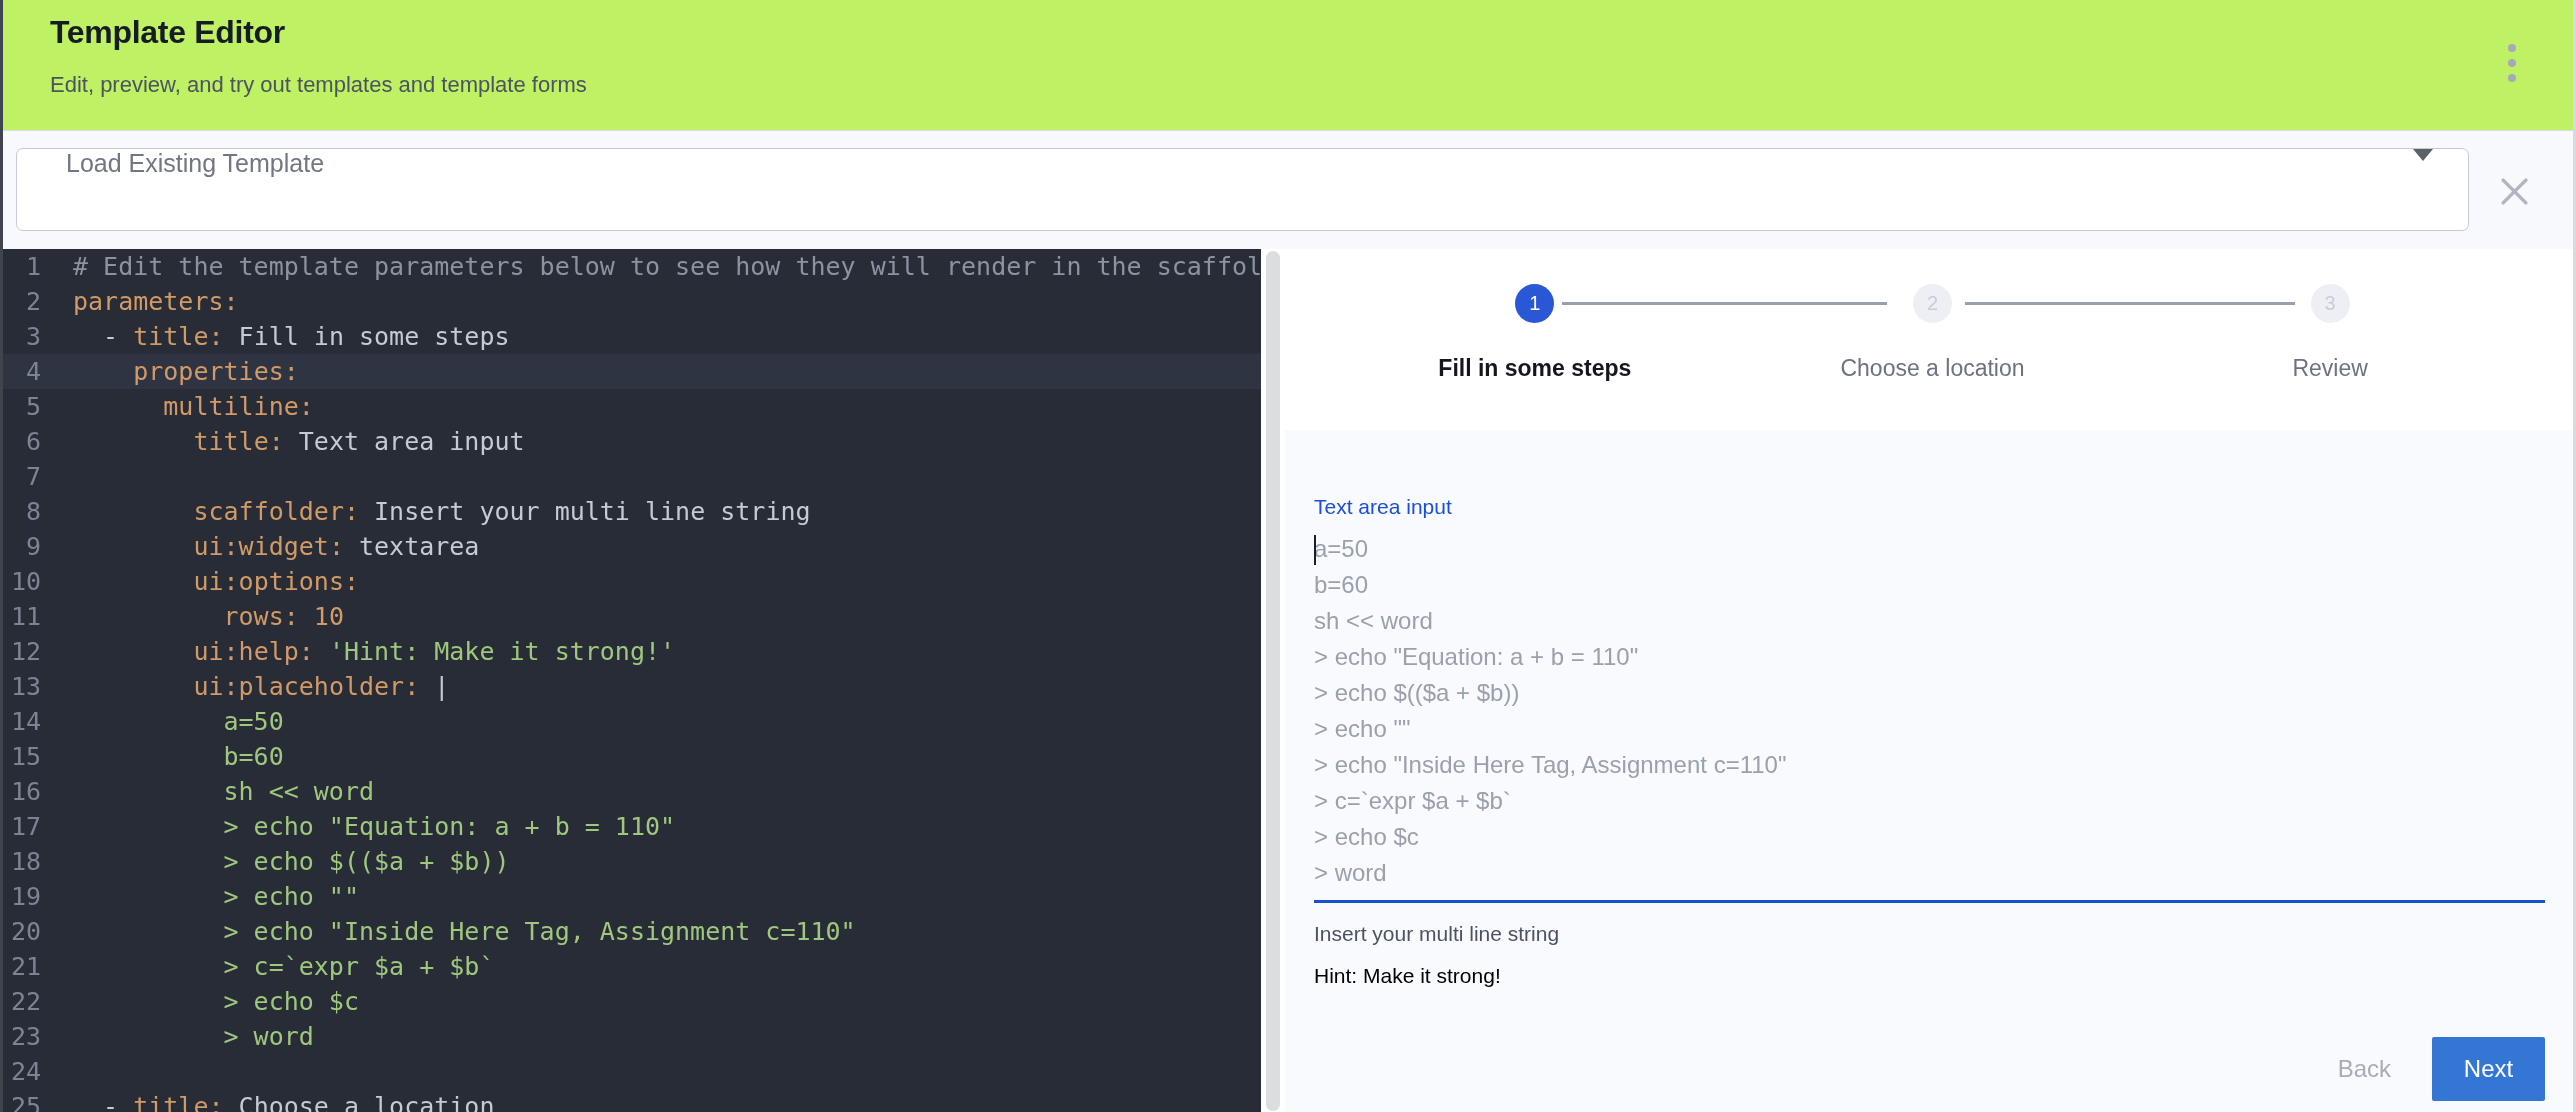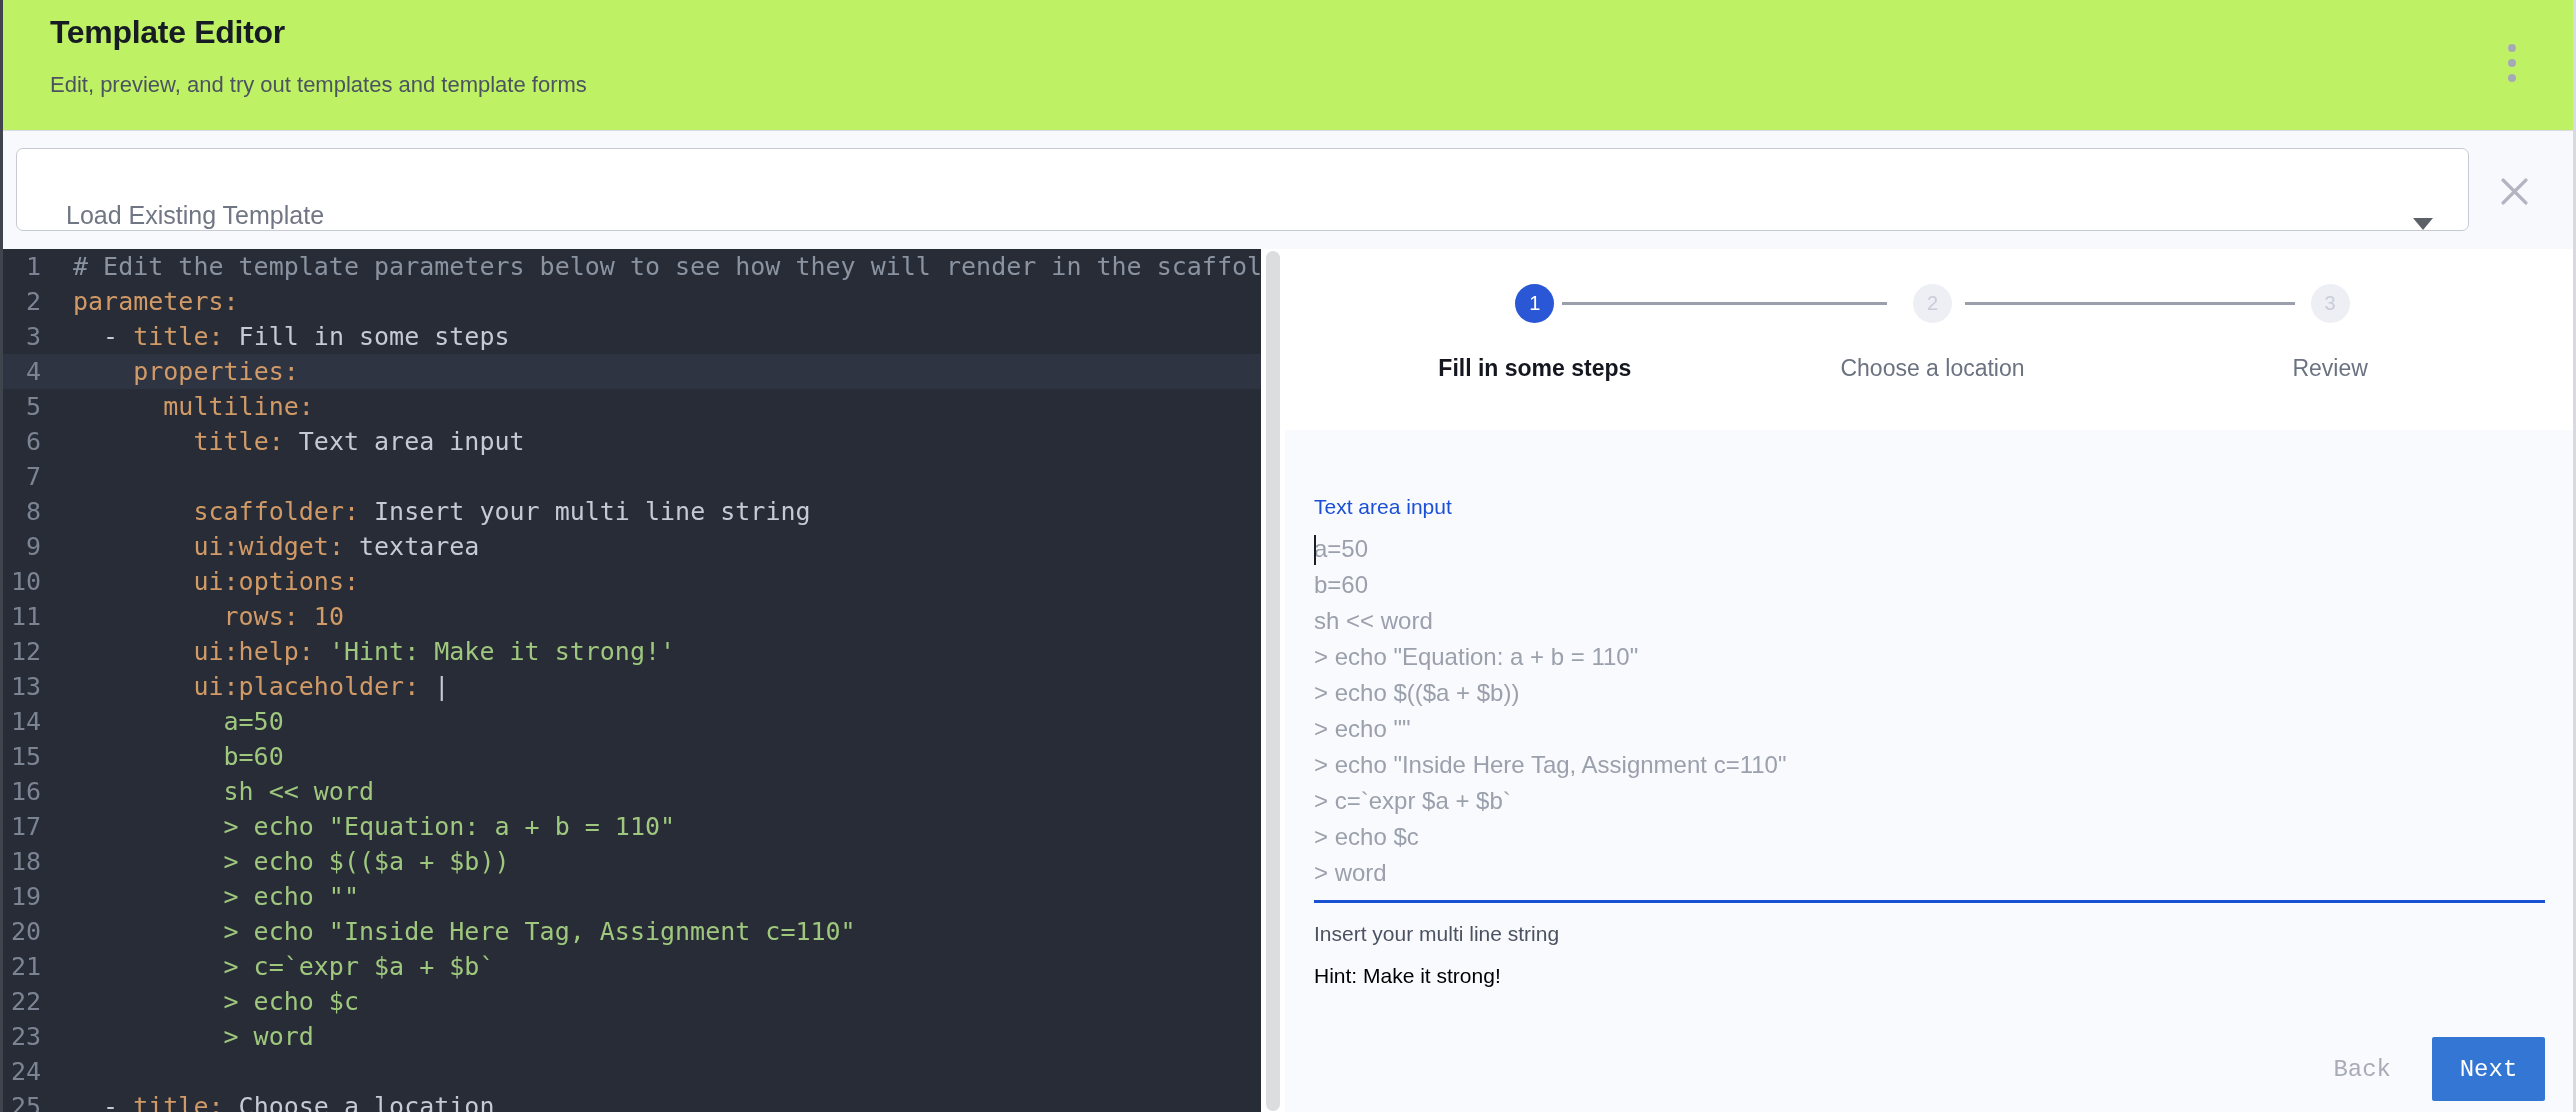--- a/index.html
+++ b/index.html
@@ -18,21 +18,21 @@
   .page-title { font-size:32px; font-weight:700; color:#171b24; letter-spacing:-0.3px; }
   .page-subtitle { margin-top:21px; font-size:22px; color:#4c5360; }
   .more-btn { position:absolute; right:44px; top:35px; width:41px; height:56px;
               background:none; border:none; cursor:pointer; display:flex; align-items:center; justify-content:center; }
   .kebab { display:flex; flex-direction:column; gap:7px; }
   .kebab i { width:8px; height:8px; border-radius:50%; background:#a6aab6; }
 
   
   .toolbar { position:relative; height:119px; background:#f8f9fc; border-top:0.9px solid #d9dce3; padding:17px 0 0 16px; }
   .select { width:2453px; height:83px; background:#fff; border:1.8px solid #c7cad2; border-radius:7px;
-            display:flex; align-items:flex-end; padding:0 35px 0 49px; cursor:pointer;gap:40px; }
+            display:flex; align-items:flex-start; padding:0 35px 0 49px; cursor:pointer;gap:40px; }
   .select-value { font-size:25px; color:#707683; }
   .select-caret { margin-left:auto; width:0; height:0;
                   border-left:10.6px solid transparent; border-right:10.6px solid transparent;
                   border-top:12.3px solid #5c6168; }
   .clear-btn { position:absolute; right:44px; top:43px; width:35px; height:35px;
                background:none; border:none; cursor:pointer; }
 
   
   .main { display:flex; height:863px; }
 
@@ -71,21 +71,21 @@
 
   .form { flex:1; background:#f9fafd; padding:65px 30px 0 29px; }
   .field-label { font-size:21px; color:#1a4fd6; }
   .textarea { position:relative; margin-top:12.3px; width:1231px;
               border-bottom:3.5px solid #1a51d2; padding-bottom:8.8px; cursor:text; }
   .ph-line { font-size:24px; line-height:36px; color:#9aa0ac; white-space:pre; }
   .caret { position:absolute; left:0px; top:3.5px; width:1.8px; height:30px; background:#1b1e26; }
   .desc { margin-top:19.4px; font-size:21px; color:#4b5261; }
   .help { margin-top:17.6px; font-size:21px; color:#000000; }
 
-  .actions { display:flex; justify-content:flex-end; align-items:center; gap:41px; margin-top:49px; width:1231px;font-family:Liberation Mono, monospace; }
+  .actions { display:flex; justify-content:flex-end; align-items:center; gap:41px; margin-top:49px; width:1231px; }
   .back-btn { background:none; border:none; font-size:24px; color:#a8acb6; font-family:inherit; cursor:default; }
   .next-btn { width:113px; height:64px; background:#3376d4; color:#fff; border:none; border-radius:2px;
               font-size:24px; font-family:inherit; cursor:pointer; }
 </style>
 </head>
 <body>
 
 <div class="edge-left"></div>
 <div class="edge-right"></div>
 

